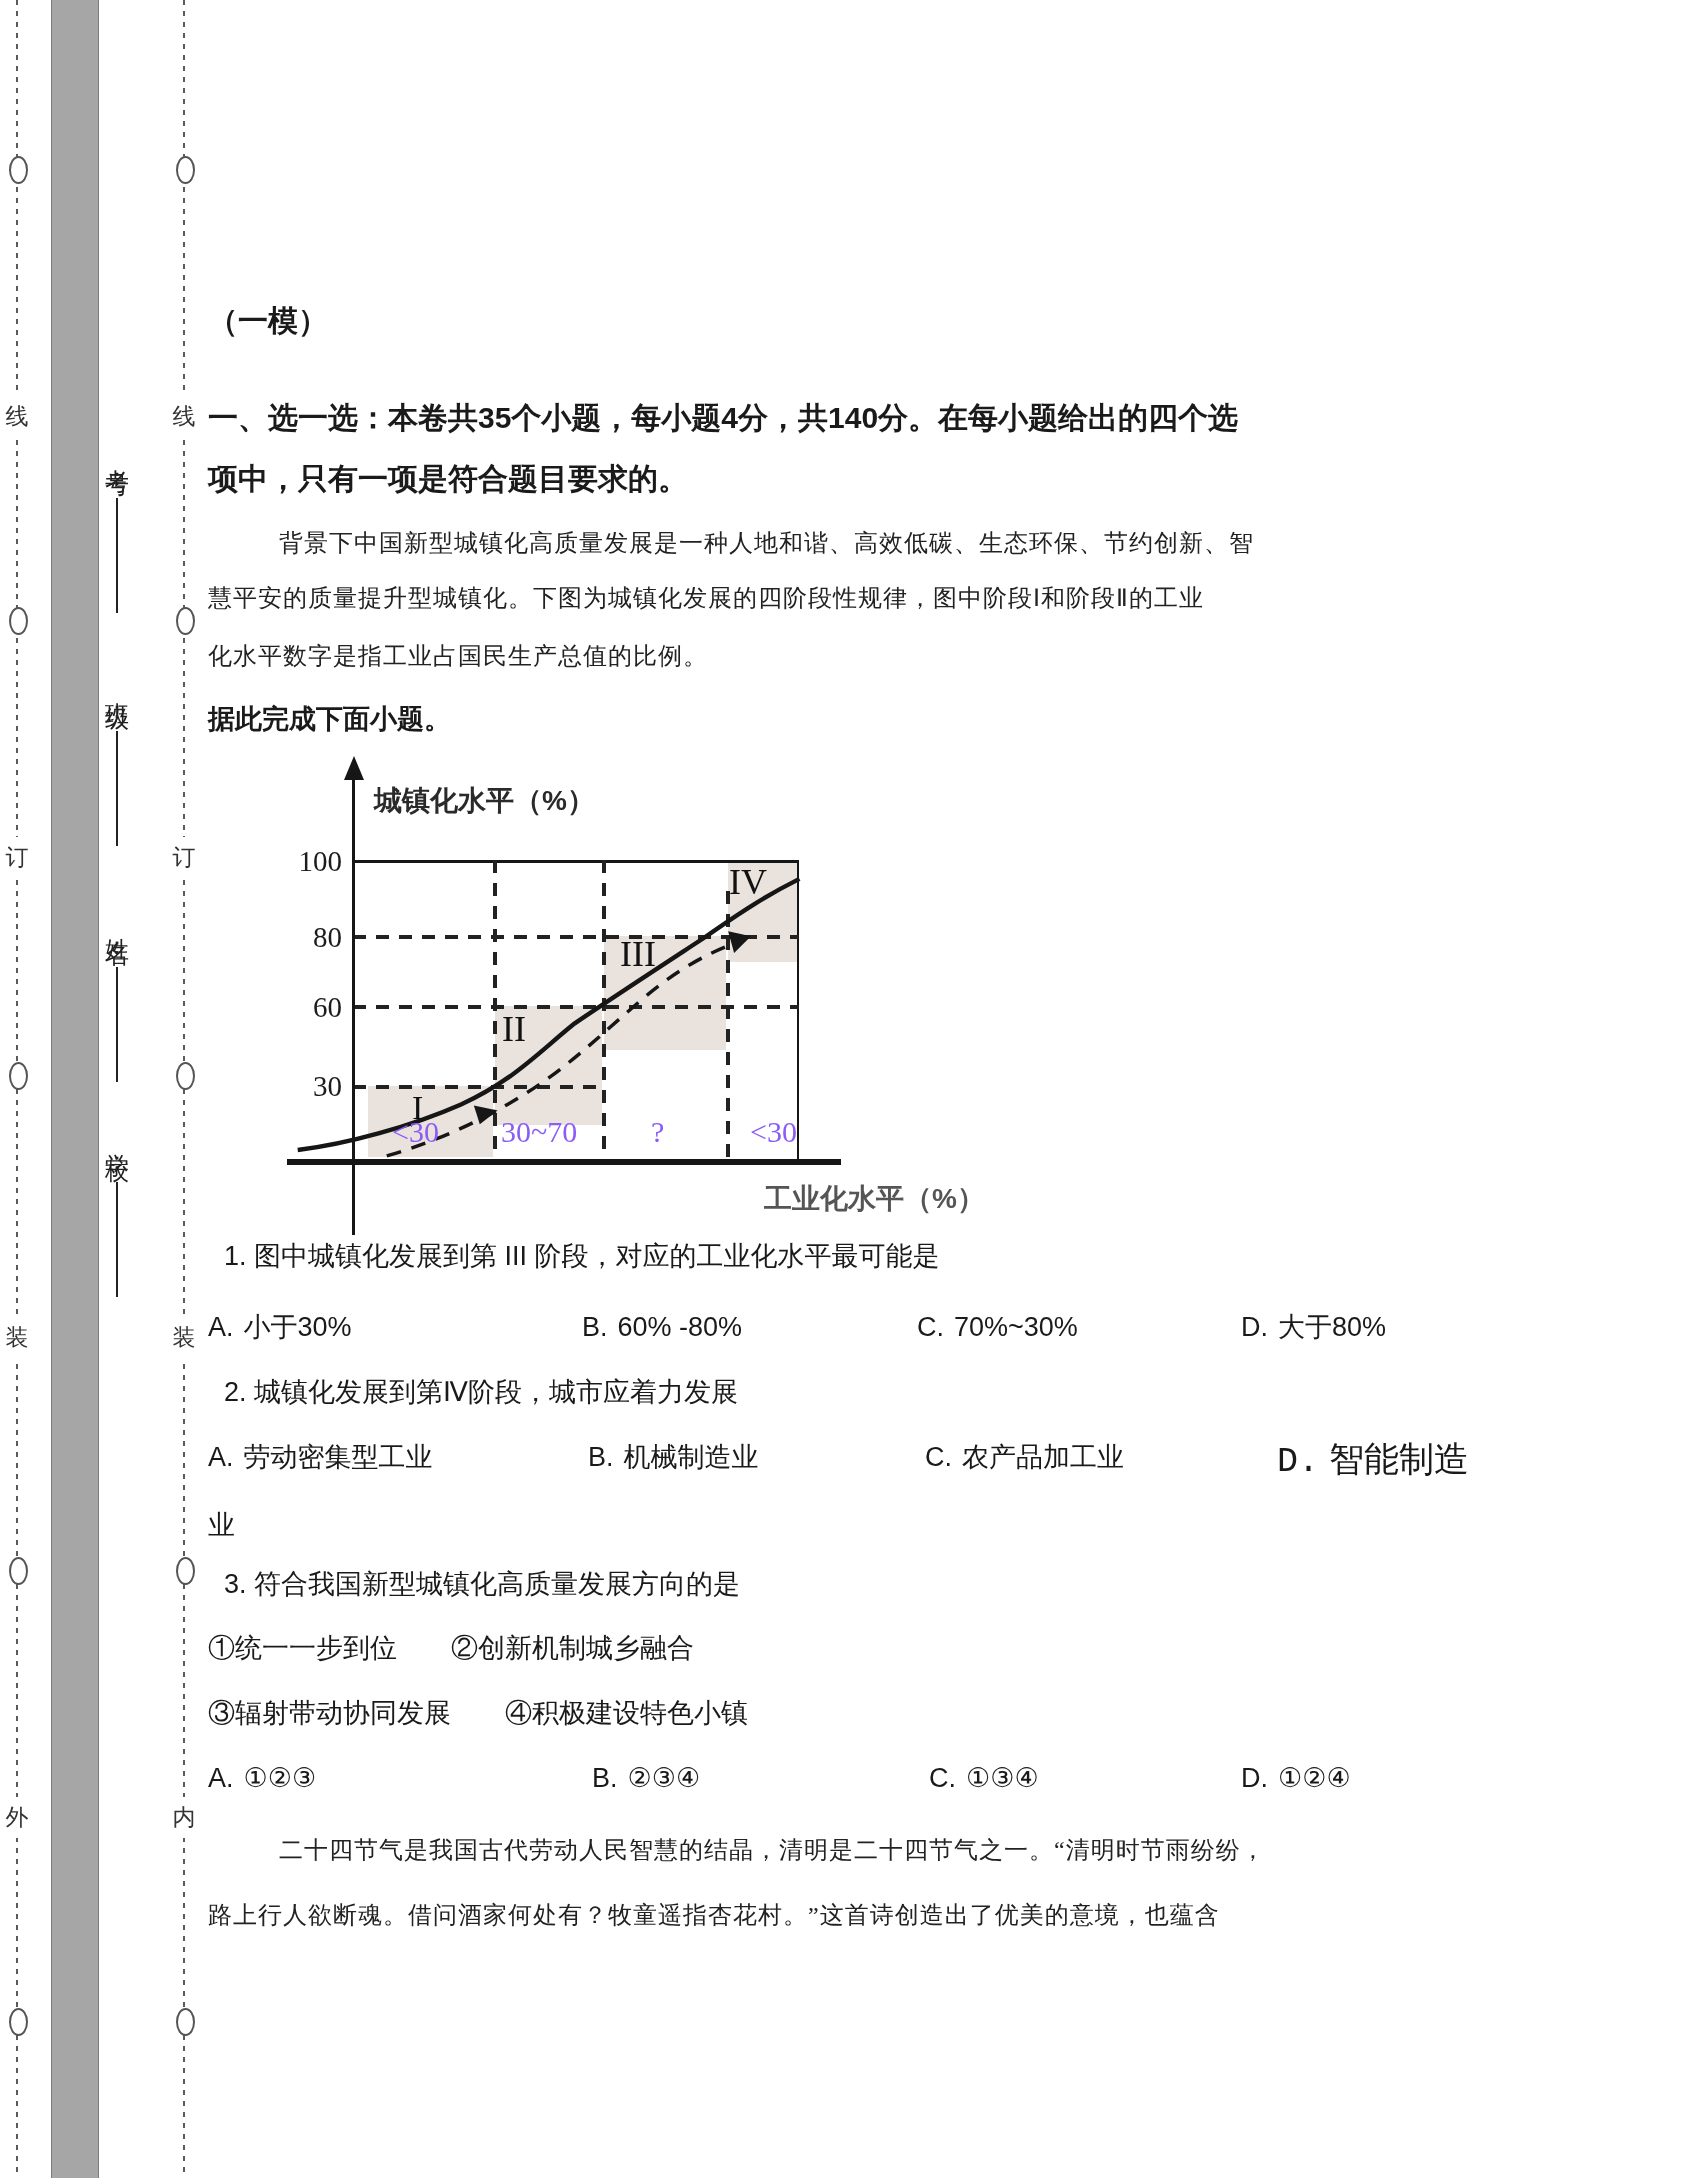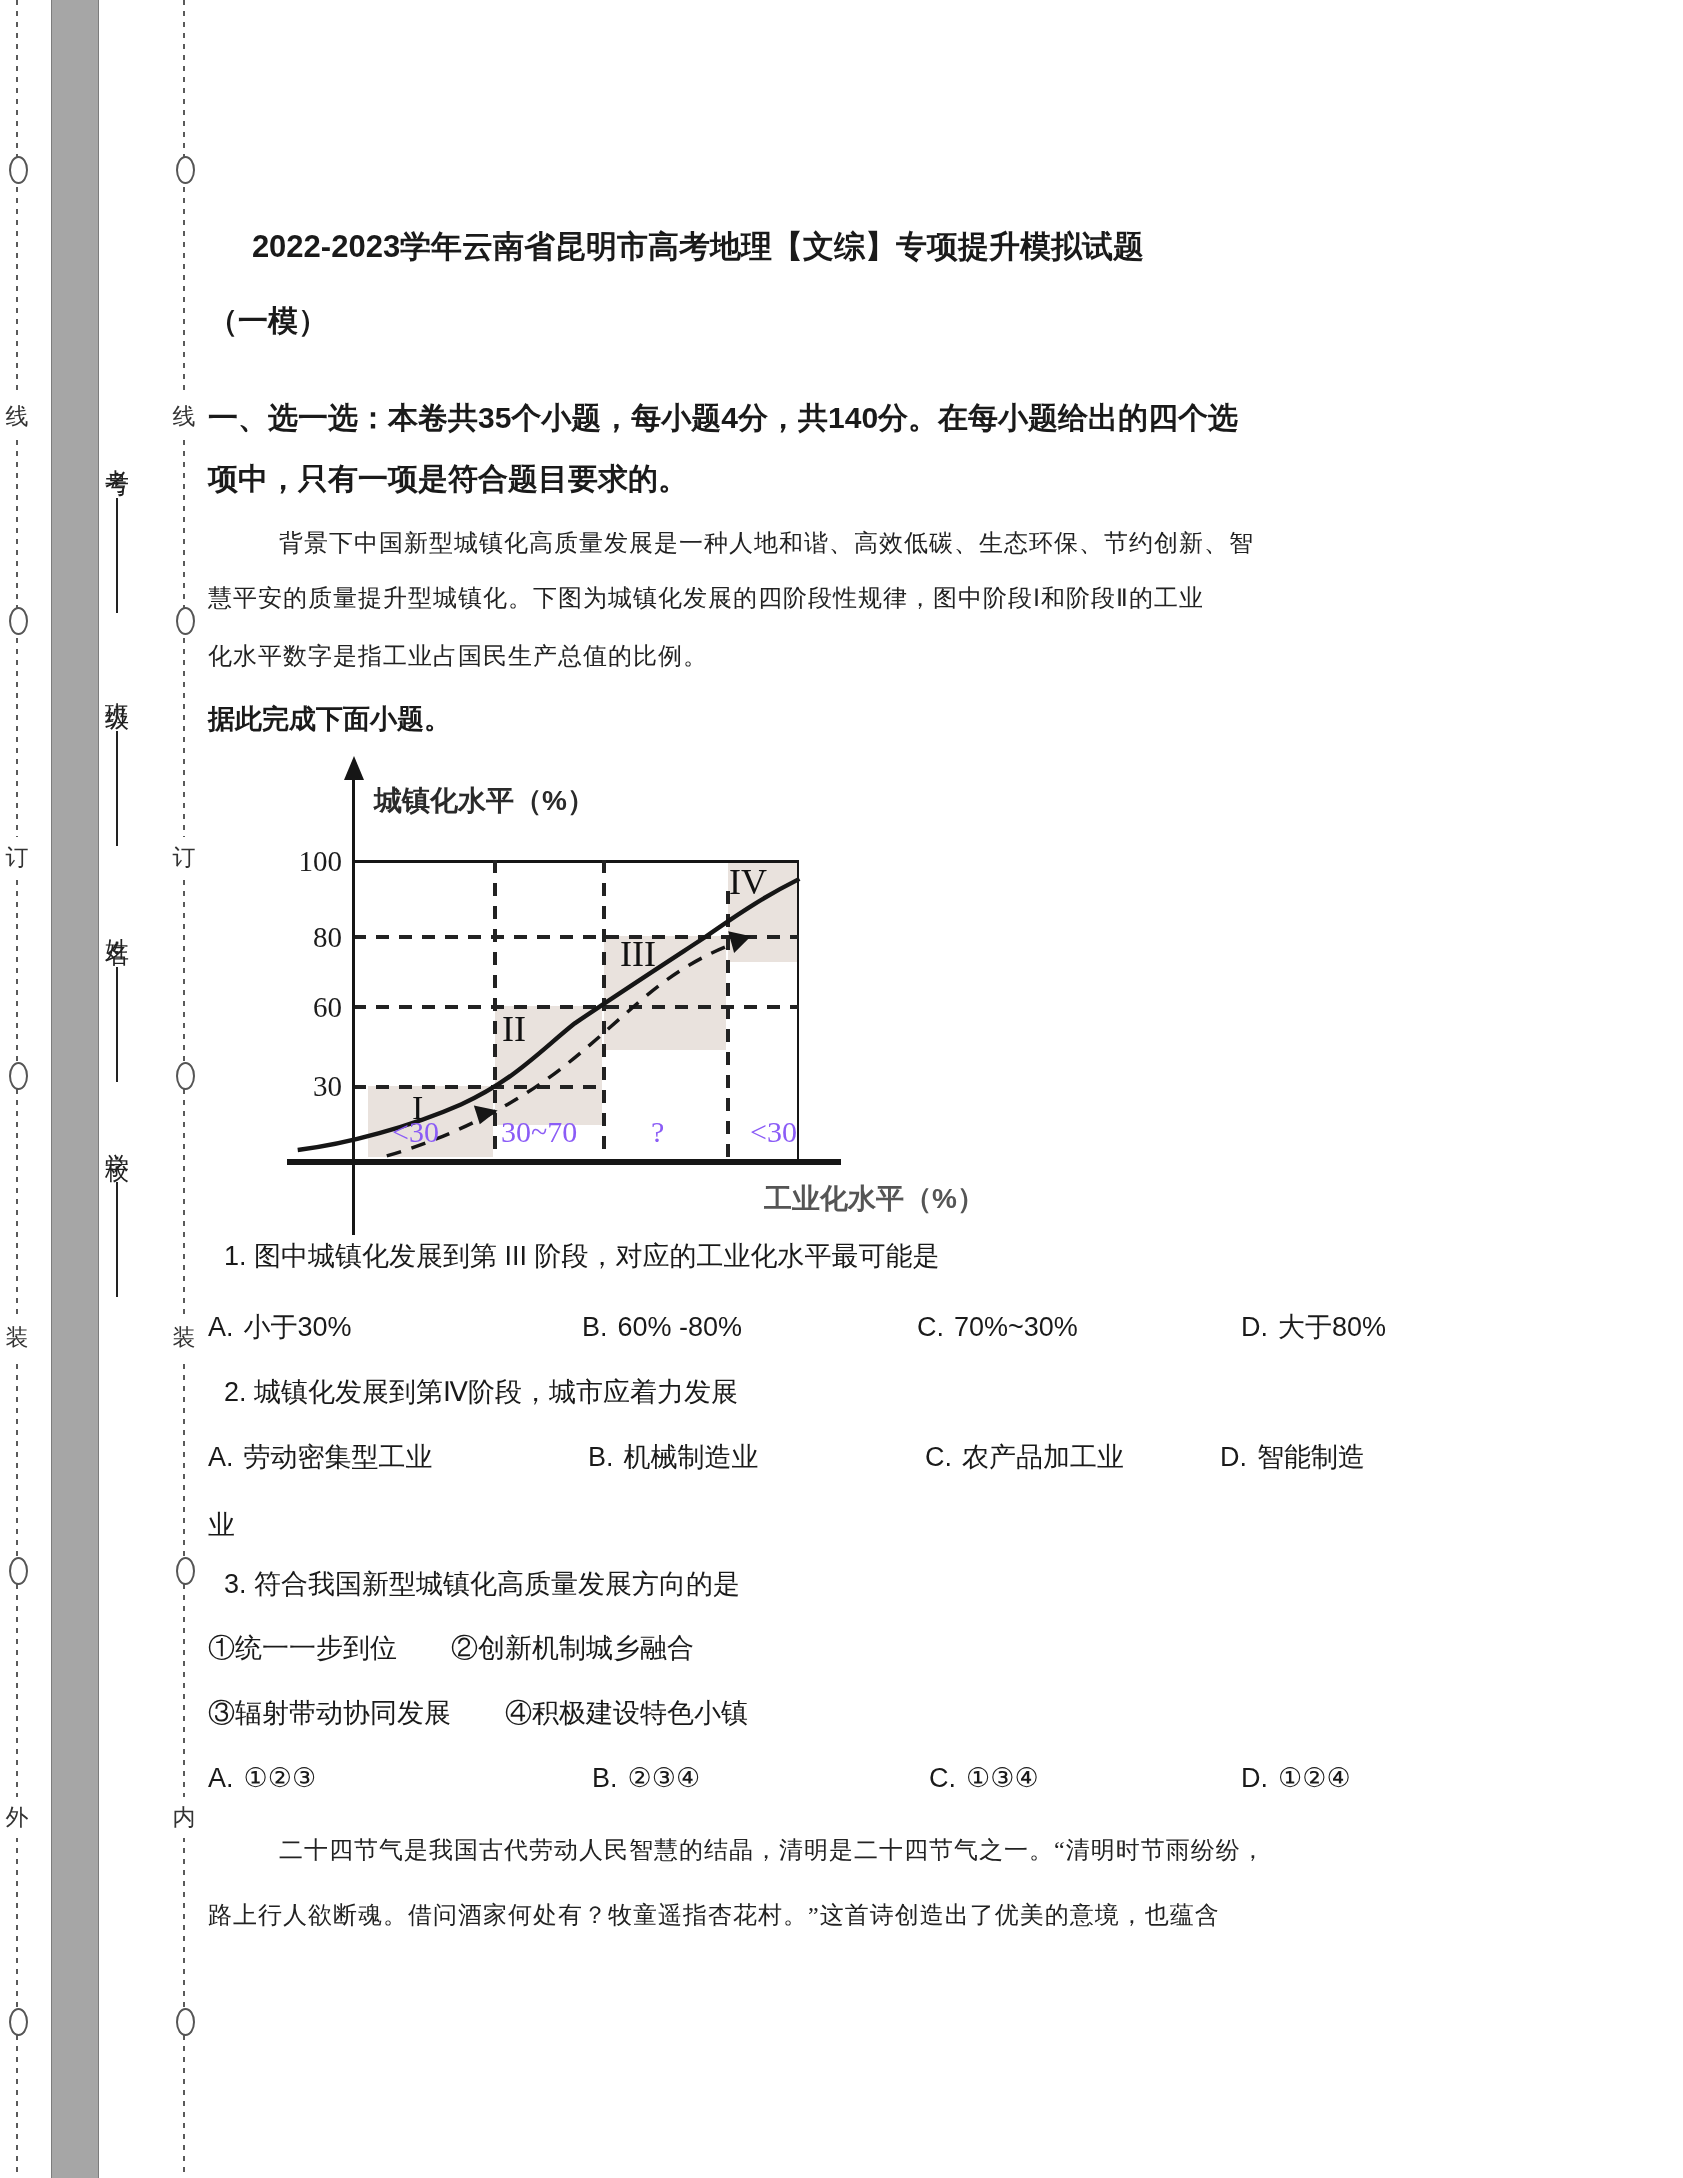--- a/index.html
+++ b/index.html
@@ -73,21 +73,20 @@
   </div>
   <div class="formblock" style="top:919px;">
     <span class="vtext">姓名：</span>
     <div class="vline"></div>
   </div>
   <div class="formblock" style="top:1134px;">
     <span class="vtext">学校：</span>
     <div class="vline"></div>
   </div>
 
-  <div class="t bold" style="left:208px;top:228px;width:980px;text-align:center;font-size:31px;">2022-2023学年云南省昆明市高考地理【文综】专项提升模拟试题</div>
   <div class="t bold" style="left:208px;top:303px;width:980px;font-size:30px;">（一模）</div>
 
   <div class="t bold" style="left:208px;top:400px;font-size:30px;">一、选一选：本卷共35个小题，每小题4分，共140分。在每小题给出的四个选</div>
   <div class="t bold" style="left:208px;top:461px;font-size:30px;">项中，只有一项是符合题目要求的。</div>
 
   <div class="t kai" style="left:279px;top:529px;font-size:24px;">背景下中国新型城镇化高质量发展是一种人地和谐、高效低碳、生态环保、节约创新、智</div>
   <div class="t kai" style="left:208px;top:584px;font-size:24px;">慧平安的质量提升型城镇化。下图为城镇化发展的四阶段性规律，图中阶段Ⅰ和阶段Ⅱ的工业</div>
   <div class="t kai" style="left:208px;top:642px;font-size:24px;">化水平数字是指工业占国民生产总值的比例。</div>
   <div class="t" style="left:208px;top:703px;font-size:27px;font-weight:bold;">据此完成下面小题。</div>
 
@@ -161,21 +160,21 @@
   </div>
   <div class="t" style="left:208px;top:1441px;font-size:27px;">
     <span style="margin-right:10px;">A.</span><span>劳动密集型工业</span>
   </div>
   <div class="t" style="left:588px;top:1441px;font-size:27px;">
     <span style="margin-right:10px;">B.</span><span>机械制造业</span>
   </div>
   <div class="t" style="left:925px;top:1441px;font-size:27px;">
     <span style="margin-right:10px;">C.</span><span>农产品加工业</span>
   </div>
-  <div class="t" style="left:1220px;top:1441px;font-size:27px;">
+  <div class="t" style="left:1277px;top:1441px;font-size:35px;font-family:Liberation Mono, monospace;">
     <span style="margin-right:10px;">D.</span><span>智能制造</span>
   </div>
   <div class="t" style="left:208px;top:1509px;font-size:27px;">业</div>
 
   <div class="t" style="left:224px;top:1568px;font-size:27px;">
     <span>3.</span>
     <span>符合我国新型城镇化高质量发展方向的是</span>
   </div>
   <div class="t" style="left:208px;top:1632px;font-size:27px;">①统一一步到位　　②创新机制城乡融合</div>
   <div class="t" style="left:208px;top:1697px;font-size:27px;">③辐射带动协同发展　　④积极建设特色小镇</div>

